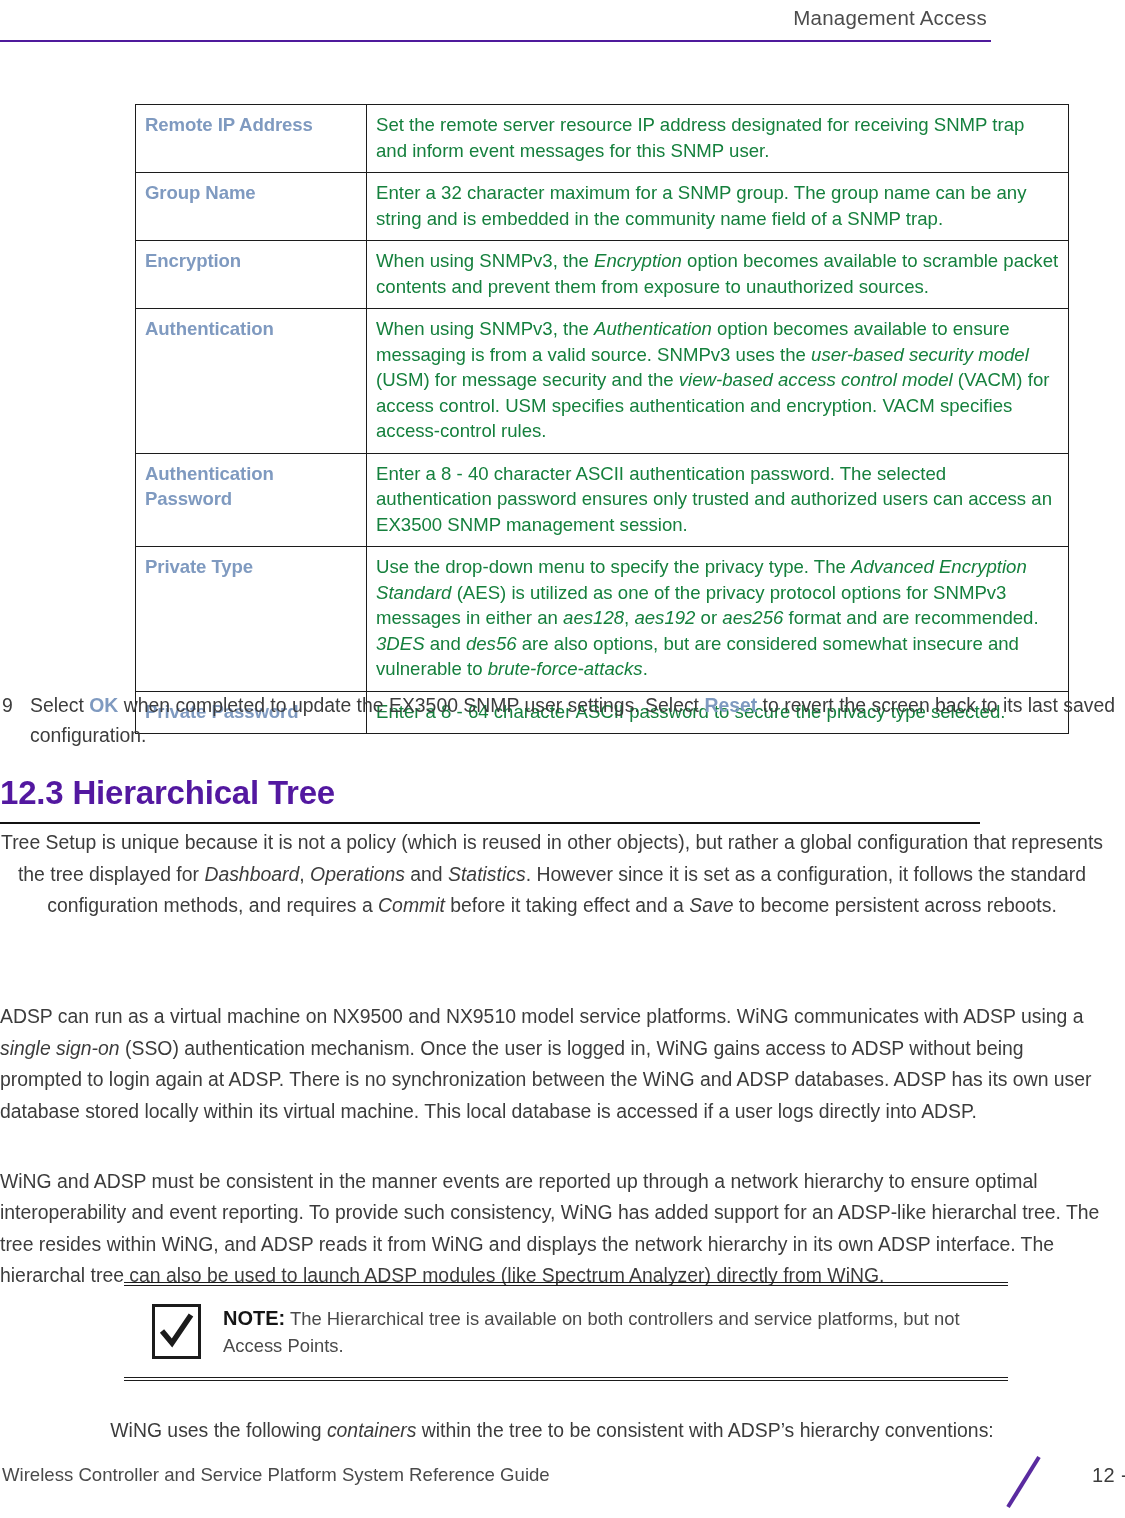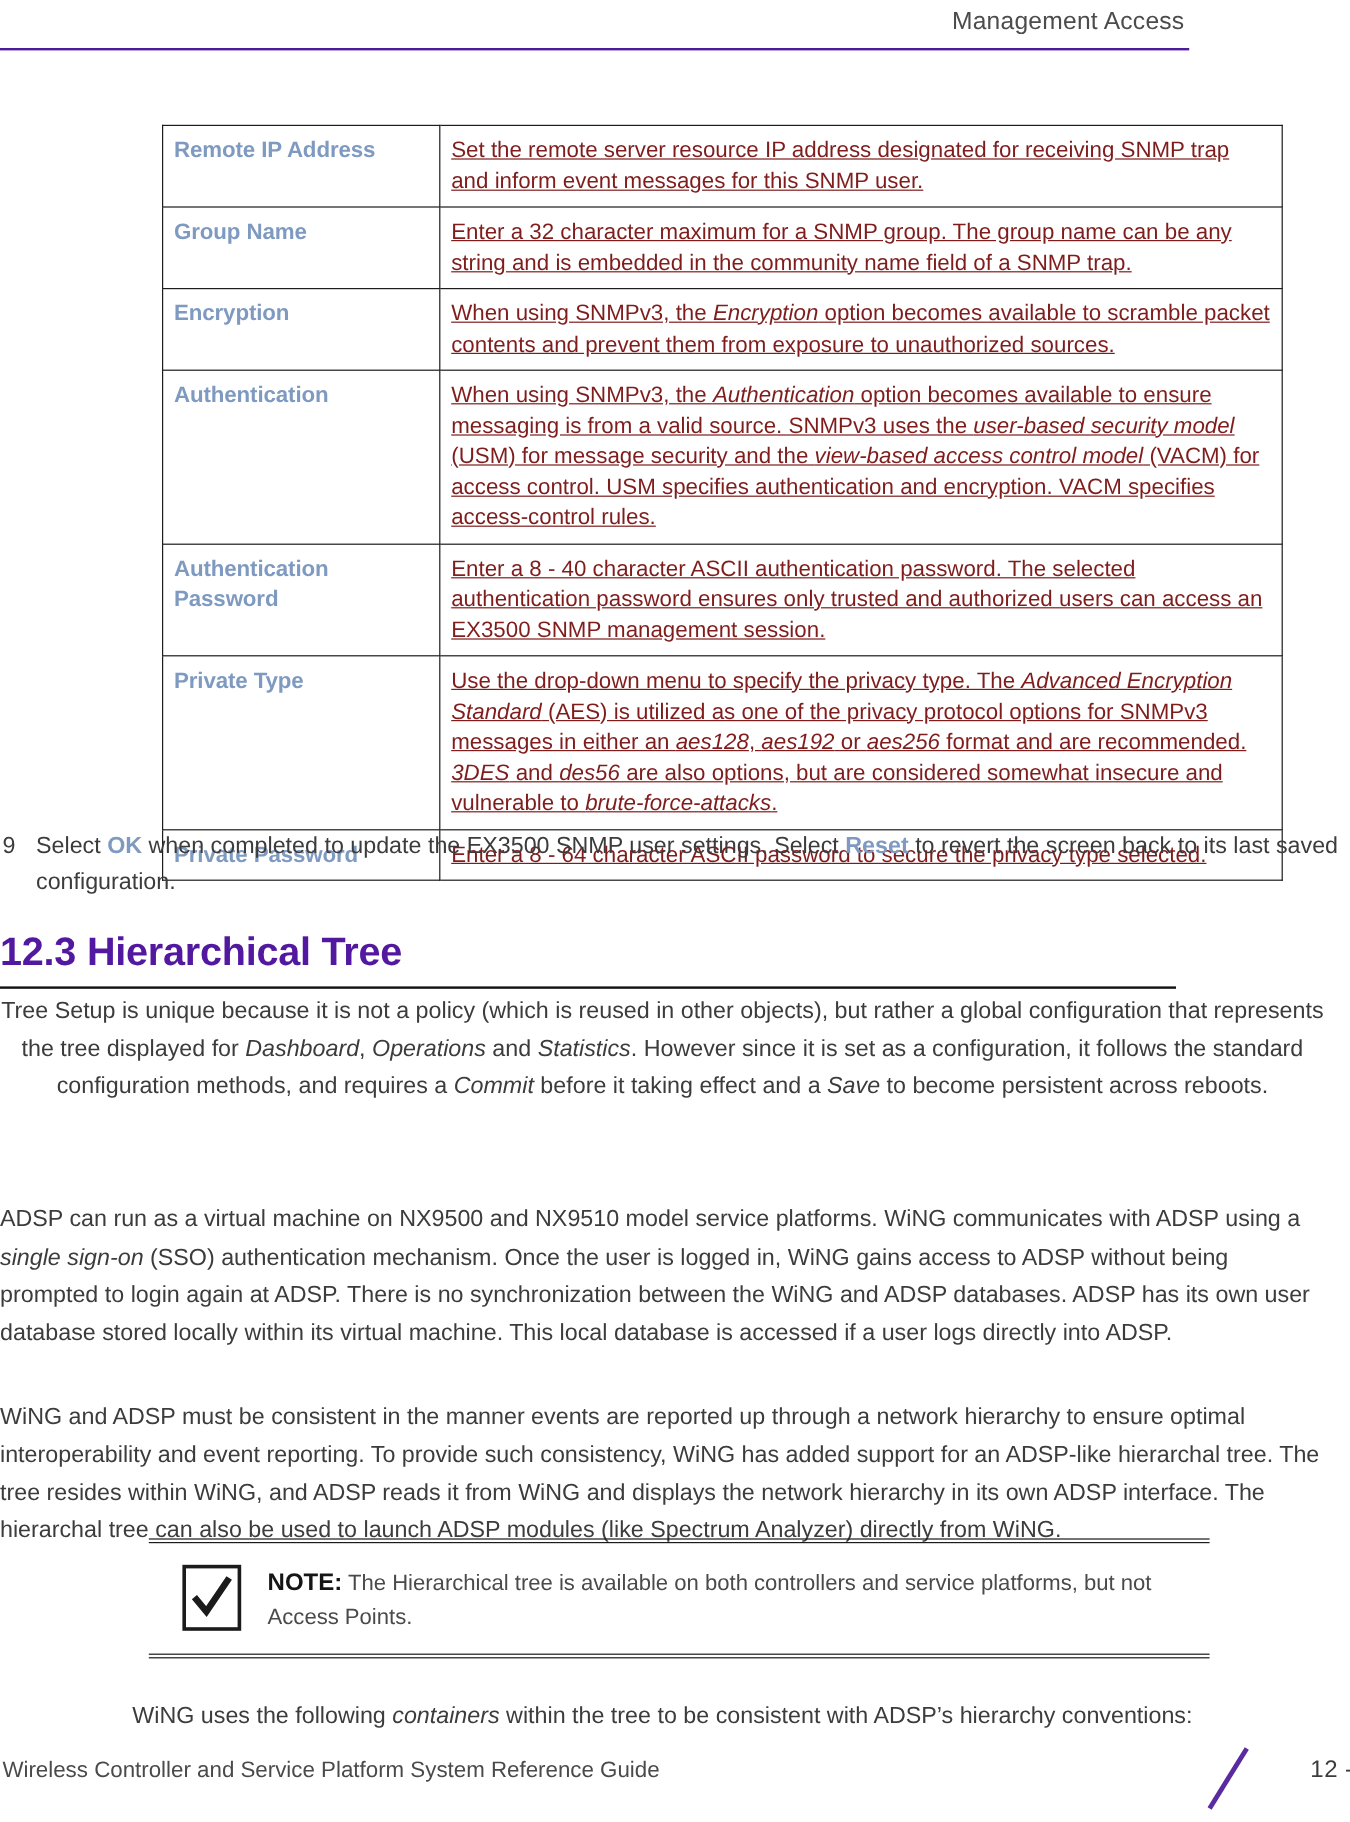--- a/index.html
+++ b/index.html
@@ -59,22 +59,21 @@
     font-size: 18.6px;
     line-height: 25.5px;
   }
   .param-table td.pt-label {
     width: 212px;
     font-weight: bold;
     color: #7f9ac0;
     letter-spacing: -.1px;
   }
   .param-table td.pt-desc {
-    color: #7f1d1d;
-    text-decoration: underline;
+    color: #15803d;
   }
   .param-table td.pt-desc i {
     font-style: italic;
   }
 
   
   .step {
     position: absolute;
     left: 0px;
     top: 690px;

